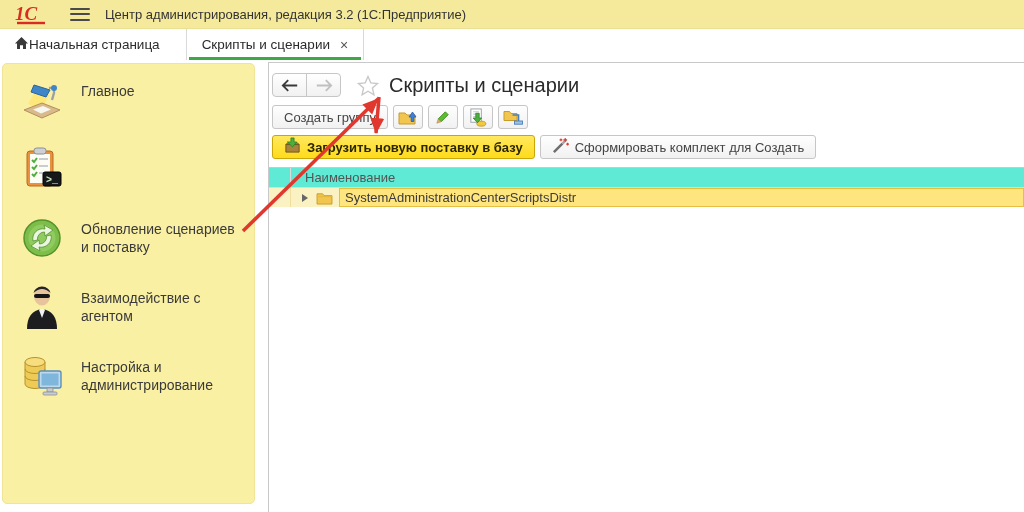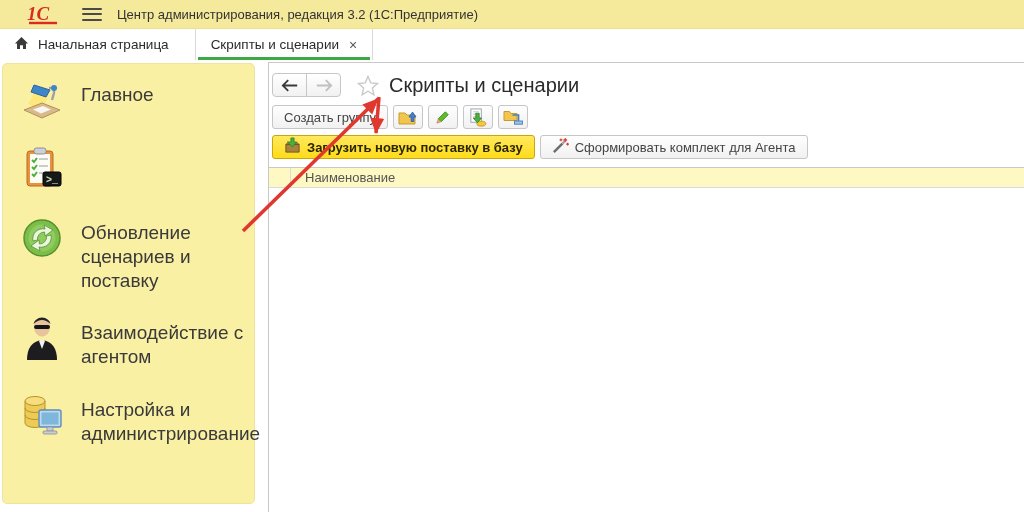--- a/index.html
+++ b/index.html
@@ -3,47 +3,47 @@
 <meta charset="utf-8">
 <style>
   * { box-sizing: border-box; }
   body { margin:0; background:#888; }
   .screen { width:1024px; height:512px; position:relative; overflow:hidden;
             font-family:"Liberation Sans", sans-serif; background:#fff; }
 
   
   .topbar { height:29px; background:#F5EA9B; border-bottom:1px solid #EAE093;
             display:flex; align-items:center; }
-  .logo { margin-left:26px; display:flex; align-items:center; }
+  .logo { margin-left:14px; display:flex; align-items:center; }
   .burger { margin-left:20px; width:20px; height:13px; display:flex; flex-direction:column;
             justify-content:space-between; cursor:pointer; }
   .burger span { height:2px; background:#4a4a4a; border-radius:1px; }
   .win-title { margin-left:15px; font-size:13px; color:#333; }
 
   
   .tabbar { height:31px; background:#fff; display:flex; align-items:stretch; }
-  .home-sect { display:flex; align-items:center; gap:9px; padding:0 26px 0 14px; cursor:pointer; }
+  .home-sect { display:flex; align-items:center; padding:0 26px 0 14px; cursor:pointer; }
   .home-label { font-size:13.5px; color:#2b2b2b; }
   .vsep { width:1px; background:#D9D9D9; }
   .tab { position:relative; display:flex; align-items:center; gap:10px; padding:0 15px;
          border-right:1px solid #D9D9D9; cursor:pointer; }
   .tab-label { font-size:13.5px; color:#2b2b2b; }
   .tab-close { font-size:14px; color:#555; cursor:pointer; line-height:1; }
   .tab-underline { position:absolute; left:2px; right:2px; bottom:0; height:3px; background:#3EA944; }
 
   
   .bodywrap { position:relative; height:452px; }
 
   .sidebar { position:absolute; left:2px; top:3px; width:253px; height:441px;
              background:#FAF0A4; border:1px solid #EFE49A; border-radius:5px;
              padding-top:13px; }
   .side-item { display:flex; align-items:flex-start; gap:15px; padding-left:15px;
                margin-bottom:23px; cursor:pointer; }
   .side-ico { width:48px; height:46px; display:flex; align-items:center; justify-content:center; }
-  .side-label { width:165px; font-size:19px; line-height:1.25; color:#3A3A3A; padding-top:6px; }
+  .side-label { width:165px; font-size:14px; line-height:1.25; color:#3A3A3A; padding-top:6px; }
 
   .main { position:absolute; left:268px; top:2px; right:0; bottom:0; background:#fff;
           border-left:1px solid #C9C9C9; border-top:1px solid #C9C9C9; }
 
   .navrow { display:flex; align-items:center; margin:10px 0 0 3px; }
   .navbtn { width:35px; height:24px; border:1px solid #C6C6C6;
             background:linear-gradient(#fff,#F1F1F1);
             display:flex; align-items:center; justify-content:center; cursor:pointer; }
   .navbtn.back { border-radius:4px 0 0 4px; }
   .navbtn.fwd  { border-radius:0 4px 4px 0; margin-left:-1px; }
@@ -54,21 +54,21 @@
   .toolbar.second { margin-top:6px; }
   .btn { height:24px; border:1px solid #C6C6C6; border-radius:3px;
          background:linear-gradient(#FEFEFE,#F1F1F1); font-size:13px; color:#444;
          display:inline-flex; align-items:center; gap:6px; padding:0 11px; cursor:pointer;
          font-family:"Liberation Sans", sans-serif; }
   .iconbtn { width:30px; padding:0; justify-content:center; }
   .btn-warning { background:linear-gradient(#FFE95F,#FFDB1A); border-color:#C9A70B;
                  font-weight:700; color:#2B2600; }
 
   .grid { margin-top:8px; border-top:1px solid #C9C9C9; }
-  .grid-head { height:20px; background:#fef9c3; border-bottom:1px solid #DBDBDB;
+  .grid-head { height:20px; background:#5eead4; border-bottom:1px solid #DBDBDB;
                display:flex; align-items:stretch; }
   .selcol { width:22px; border-right:1px solid #DCDCDC; }
   .grid-head-label { font-size:13px; color:#555; display:flex; align-items:center; padding-left:14px; }
   .grid-row { height:19px; background:#FBF2C3; display:flex; align-items:center; cursor:pointer; }
   .row-selcol { width:22px; align-self:stretch; border-right:1px solid #EFDF9E; }
   .expander { width:0; height:0; margin-left:11px; border:4px solid transparent;
               border-left:6px solid #666; cursor:pointer; }
   .folder-wrap { margin-left:4px; display:flex; }
   .cell-selected { flex:1; align-self:stretch; margin-left:6px; background:#FFE57E;
                    border:1px solid #E5BE43; display:flex; align-items:center;
@@ -256,28 +256,39 @@
         <button class="btn">
           <span>
             <svg width="17" height="17" viewBox="0 0 18 18">
               <path d="M2 16 L11 7" stroke="#6E6E6E" stroke-width="2.6"></path>
               <path d="M11 7 L15 3" stroke="#A5A5A5" stroke-width="2.6"></path>
               <path d="M14 1 v4 M12 3 h4" stroke="#E0372E" stroke-width="1.2"></path>
               <path d="M16.5 6 v3 M15 7.5 h3" stroke="#E0372E" stroke-width="1.2"></path>
               <path d="M9.5 1.5 v3 M8 3 h3" stroke="#E0372E" stroke-width="1.2"></path>
             </svg>
           </span>
-          <span>Сформировать комплект для Агента</span>
+          <span>Сформировать комплект для Создать</span>
         </button>
       </div>
 
       <div class="grid">
         <div class="grid-head">
           <div class="selcol"></div>
           <div class="grid-head-label">Наименование</div>
+        </div>
+        <div class="grid-row">
+          <div class="row-selcol"></div>
+          <div class="expander"></div>
+          <span class="folder-wrap">
+            <svg width="17" height="14" viewBox="0 0 18 15">
+              <path d="M1 3 h6 l1.5 2 H17 v9 H1 Z" fill="#F2C64E" stroke="#C89B2A"></path>
+              <path d="M1 6 H17" stroke="#E4B53C" stroke-width="1"></path>
+            </svg>
+          </span>
+          <div class="cell-selected">SystemAdministrationCenterScriptsDistr</div>
         </div>
       </div>
 
     </div>
   </div>
 
   <svg class="arrow-overlay" viewBox="0 0 1024 512">
     <defs>
       <marker id="ah" markerUnits="userSpaceOnUse" markerWidth="20" markerHeight="16" refX="15" refY="8" orient="auto">
         <polygon points="0,1 16,8 0,15" fill="#E0372E"></polygon>

